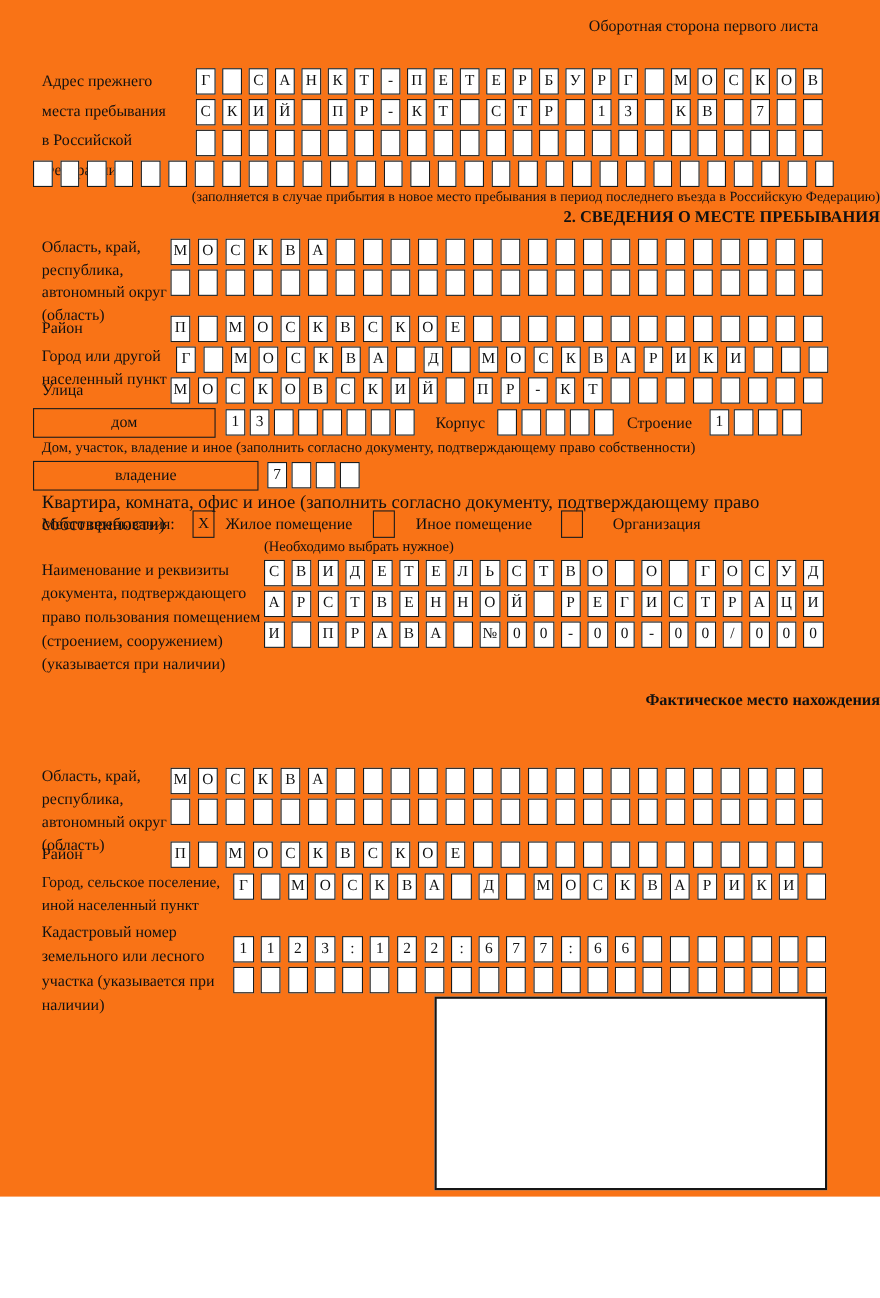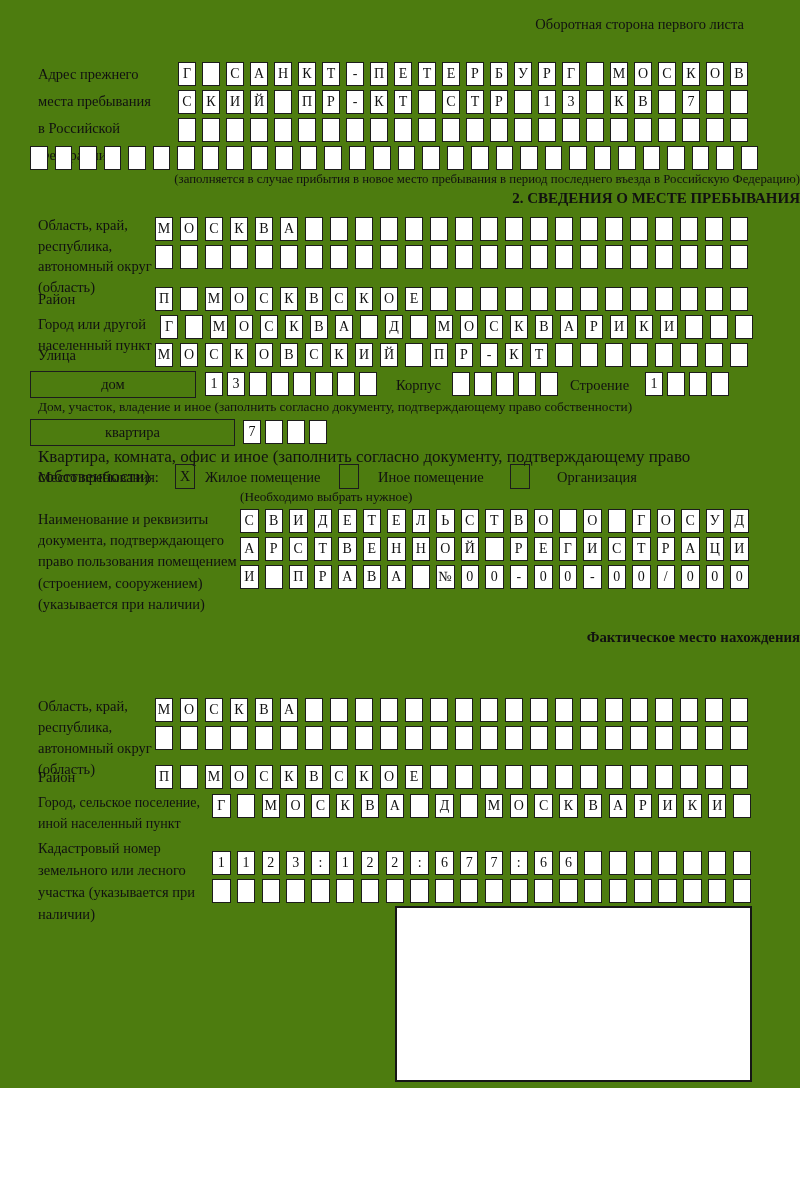--- a/index.html
+++ b/index.html
@@ -1,17 +1,17 @@
 <!DOCTYPE html>
 <html><head>
 <meta charset="utf-8">
 <style>
   html,body { margin:0; padding:0; background:#ffffff; }
   .page {
-    position:relative; width:800px; height:1088px; background:#4d7c0f;
+    position:relative; width:800px; height:1088px; background:#f97316;
     color:#111; font-family:"Liberation Serif", serif; overflow:hidden;
   }
   .abs { position:absolute; }
   .lbl { font-size:14.5px; line-height:21px; }
   .note { font-size:12.8px; }
   .center { text-align:right; width:800px; left:0; }
   .bold { font-weight:bold; }
 
   .cells { position:absolute; display:flex; }
   .cell {
@@ -382,21 +382,21 @@
     </div>
   <div class="abs lbl lbl-stroenie">Строение</div>
   <div class="cells gsm row-stroenie">
       <div class="cell">1</div>
       <div class="cell"></div>
       <div class="cell"></div>
       <div class="cell"></div>
     </div>
   <div class="abs note-house">Дом, участок, владение и иное (заполнить согласно документу, подтверждающему право собственности)</div>
 
-  <div class="abs type-box apt-box">квартира</div>
+  <div class="abs type-box apt-box">владение</div>
   <div class="cells gsm row-apt">
       <div class="cell">7</div>
       <div class="cell"></div>
       <div class="cell"></div>
       <div class="cell"></div>
     </div>
   <div class="abs note-apt">Квартира, комната, офис и иное (заполнить согласно документу, подтверждающему право собственности)</div>
 
   <div class="abs lbl lbl-stay">Место пребывания:</div>
   <div class="abs chk stay-box-1">X</div>

